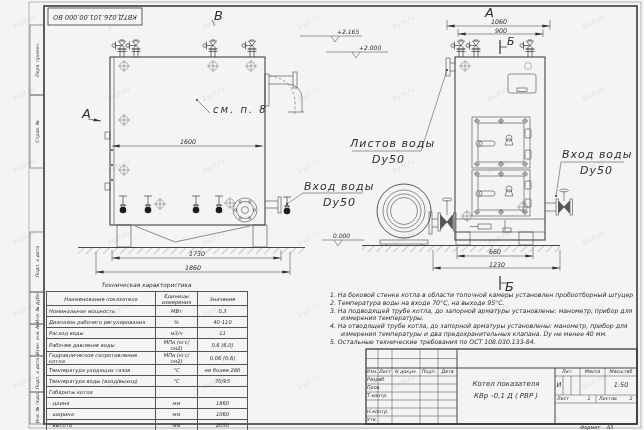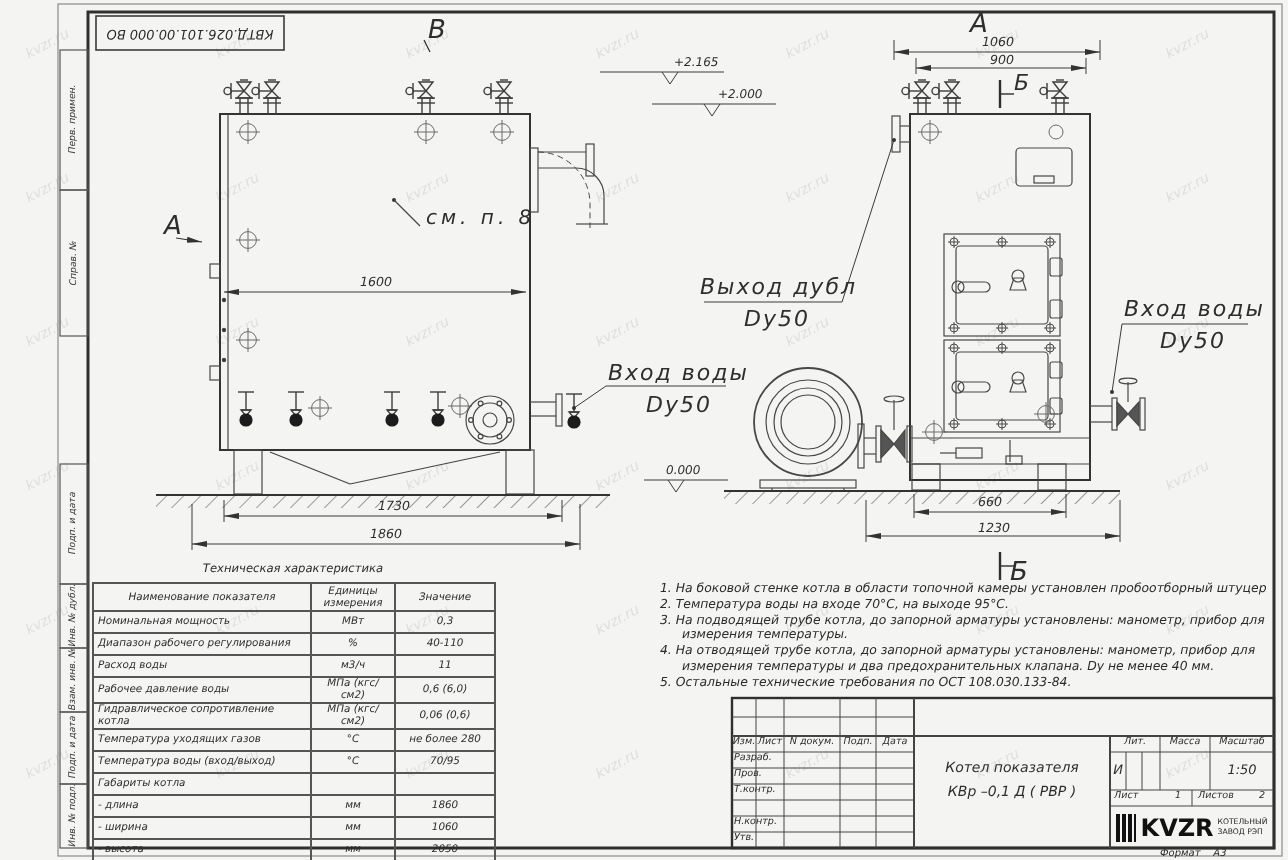--- a/index.html
+++ b/index.html
@@ -397,21 +397,21 @@
   <div class="vlabel" style="left:19px;top:371px;width:36px;">Подп. и дата</div>
   <div class="vlabel" style="left:21px;top:405px;width:32px;">Инв. № подл.</div>
 
   <div class="t big" style="left:214px;top:8px;">В</div>
   <div class="t big" style="left:82px;top:106px;">А</div>
   <div class="t big" style="left:485px;top:5px;">А</div>
   <div class="t" style="left:507px;top:35px;font-size:11px;">Б</div>
   <div class="t big" style="left:505px;top:279px;">Б</div>
   <div class="t callout" style="left:213px;top:104px;">см. п. 8</div>
 
-  <div class="t pipe" style="left:350px;top:137px;">Выход дубл</div>
+  <div class="t pipe" style="left:350px;top:137px;">Листов воды</div>
   <div class="t pipe" style="left:372px;top:153px;">Dy50</div>
   <div class="t pipe" style="left:304px;top:180px;">Вход воды</div>
   <div class="t pipe" style="left:323px;top:196px;">Dy50</div>
   <div class="t pipe" style="left:562px;top:148px;">Вход воды</div>
   <div class="t pipe" style="left:580px;top:164px;">Dy50</div>
 
   <div class="t dim" style="left:168px;top:138px;">1600</div>
   <div class="t dim" style="left:177px;top:249.5px;">1730</div>
   <div class="t dim" style="left:173px;top:264px;">1860</div>
   <div class="t dim" style="left:479px;top:17.5px;">1060</div>
@@ -516,26 +516,18 @@
   <div class="t" style="left:459px;top:392px;width:94px;text-align:center;font-size:7px;">КВр –0,1 Д  ( РВР )</div>
   <div class="tbt" style="left:555px;top:369px;width:25px;">Лит.</div>
   <div class="tbt" style="left:580px;top:369px;width:25px;">Масса</div>
   <div class="tbt" style="left:605px;top:369px;width:32px;">Масштаб</div>
   <div class="tbt" style="left:555px;top:381px;width:8px;font-size:6.5px;">И</div>
   <div class="tbt" style="left:605px;top:381px;width:32px;font-size:6.5px;">1:50</div>
   <div class="tbt" style="left:557px;top:396px;width:20px;text-align:left;">Лист</div>
   <div class="tbt" style="left:584px;top:396px;width:10px;">1</div>
   <div class="tbt" style="left:599px;top:396px;width:24px;text-align:left;">Листов</div>
   <div class="tbt" style="left:626px;top:396px;width:10px;">2</div>
-  <div class="logo">
-    <div class="logomark"></div>
-    <div class="logotxt">KVZR</div>
-    <div class="logosub">
-      <span>КОТЕЛЬНЫЙ</span>
-      <span>ЗАВОД РЭП</span>
-    </div>
-  </div>
   <div class="t" style="left:580px;top:424px;font-size:5px;">
     <span>Формат</span>&nbsp;&nbsp;&nbsp;
     <span>А3</span>
   </div>
 
 </div>
 
 </body></html>

